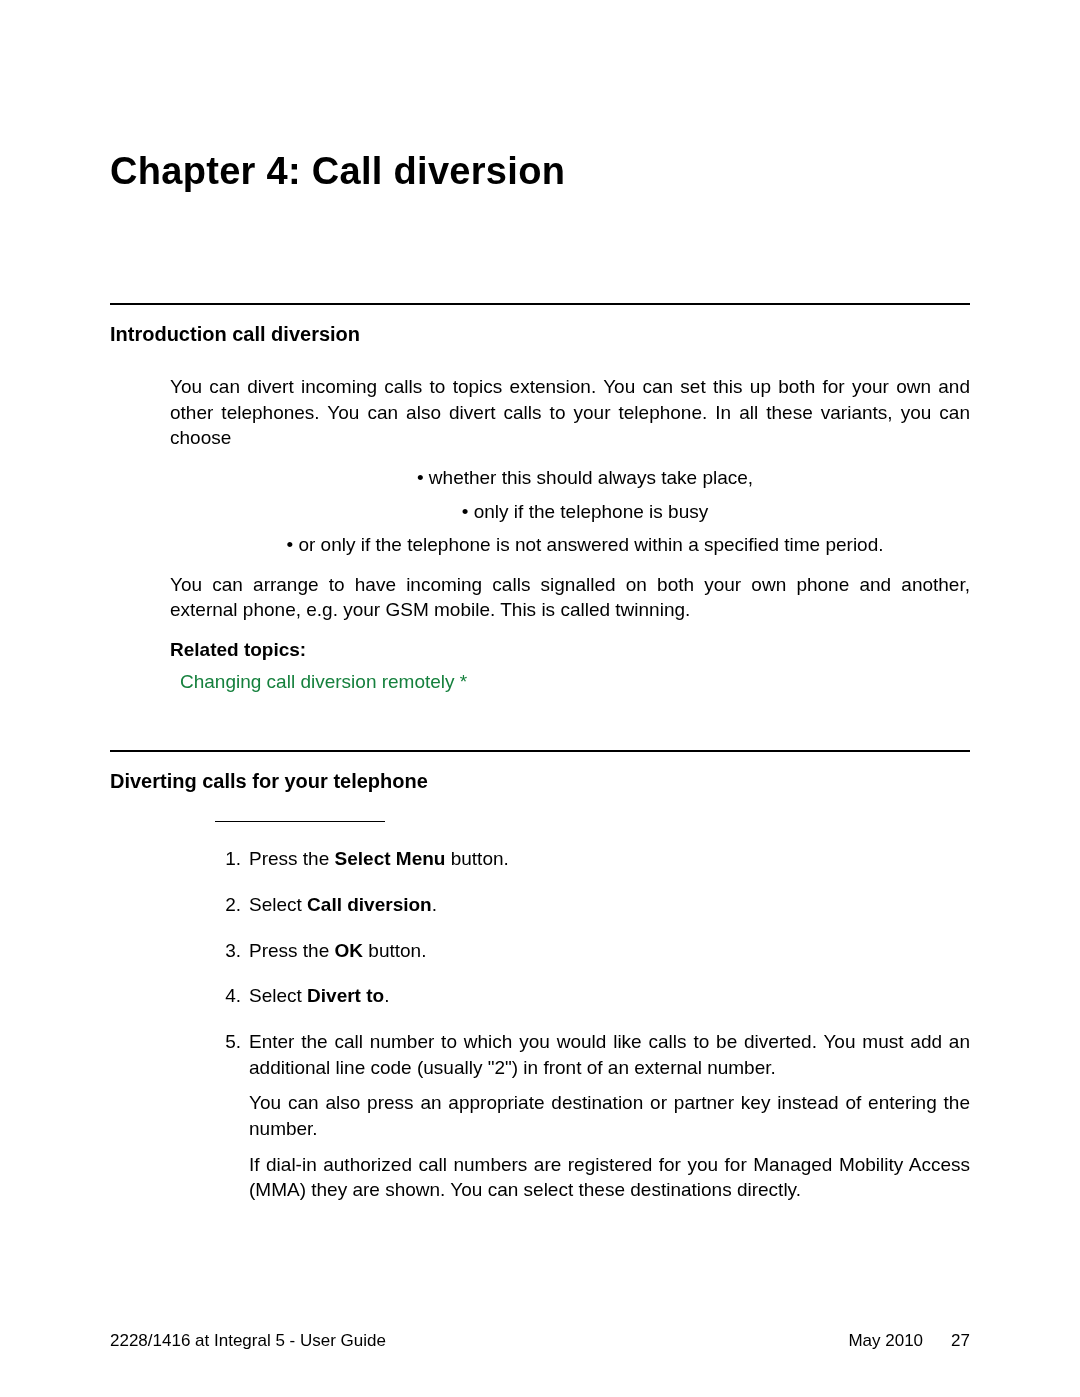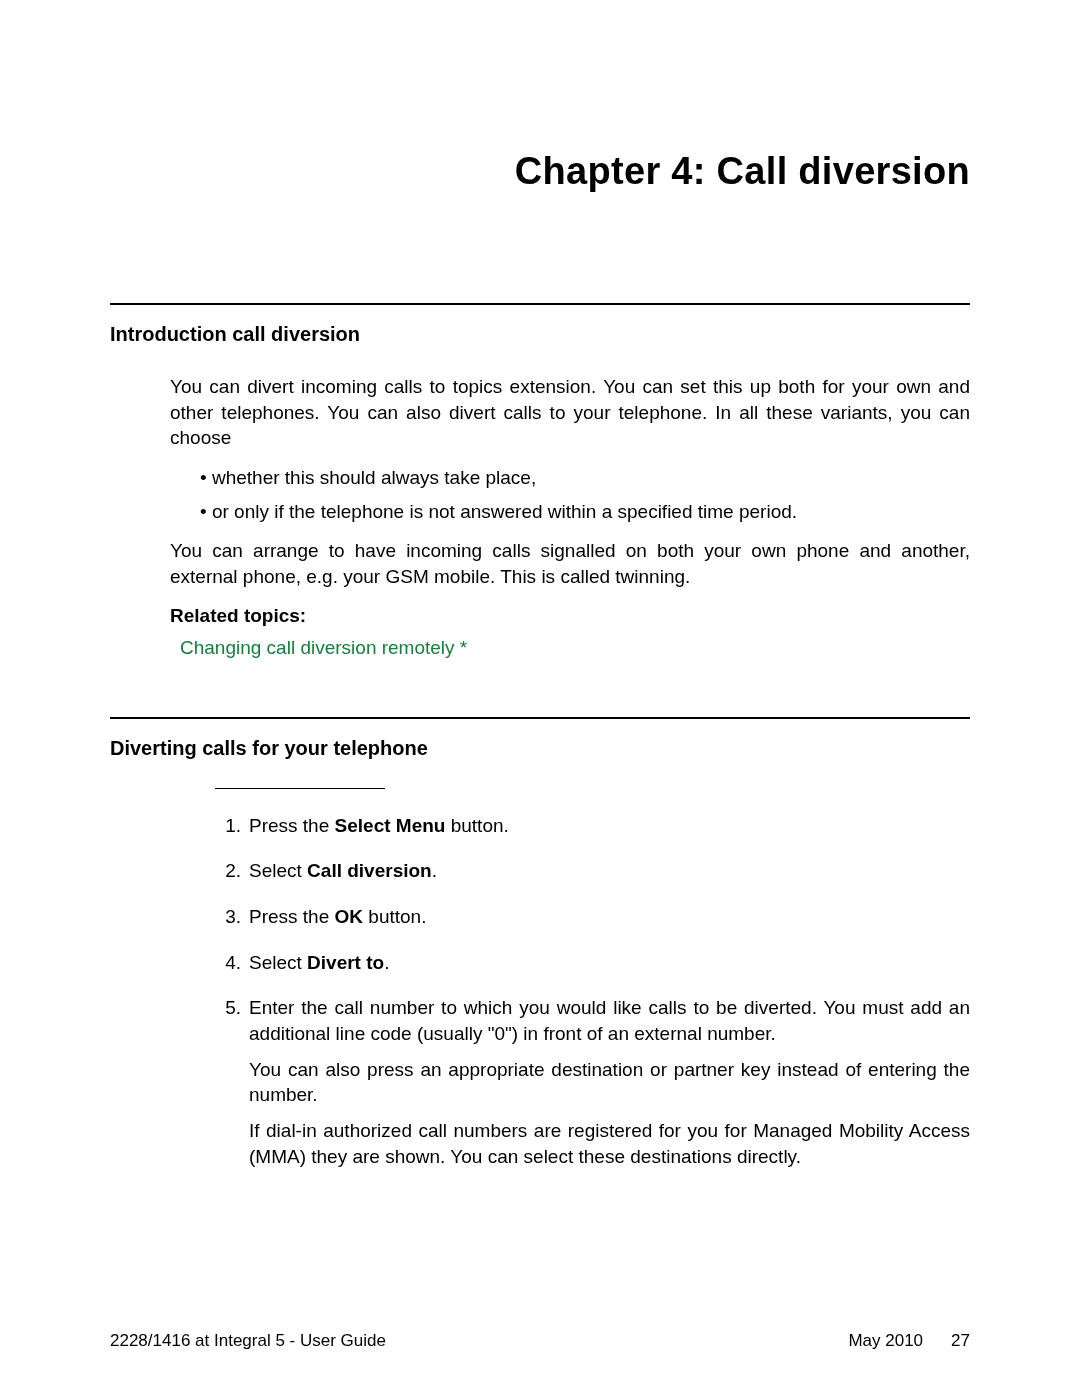--- a/index.html
+++ b/index.html
@@ -1,23 +1,23 @@
 <!DOCTYPE html>
 <html><head>
 <meta charset="utf-8">
 <style>
   * { box-sizing: border-box; margin: 0; padding: 0; }
   html, body { width: 1080px; height: 1397px; background: #fff; font-family: Arial, Helvetica, sans-serif; color: #000; }
   .page { position: relative; width: 1080px; height: 1397px; padding: 150px 110px 60px 110px; }
-  .chapter-title { font-size: 38px; font-weight: bold; letter-spacing: 0.3px; margin-bottom: 110px; text-align: right; }
+  .chapter-title { font-size: 38px; font-weight: bold; letter-spacing: 0.3px; margin-bottom: 110px; }
   .hr1 { border: none; border-top: 2px solid #000; margin-bottom: 18px; }
   .section-title { font-size: 20px; font-weight: bold; margin-bottom: 28px; }
   .body-block { margin-left: 60px; margin-right: 0; font-size: 19px; line-height: 1.35; }
   .para { margin-bottom: 14px; text-align: justify; }
-  .bullets { margin: 10px 0 14px 30px; }
+  .bullets { margin: 10px 0 14px 30px; text-align: center; }
   .bullets li { list-style: none; margin-bottom: 8px; }
   .bullets li::before { content: "• "; }
   .related-label { font-weight: bold; margin-top: 6px; }
   .link { color: #15803d; display: inline-block; margin-top: 6px; margin-left: 10px; cursor: pointer; }
   .sec2 { margin-top: 56px; }
   .short-rule { width: 170px; border: none; border-top: 1.5px solid #000; margin: 24px 0 24px 105px; }
   .steps { margin-left: 105px; font-size: 19px; line-height: 1.35; }
   .step { display: flex; margin-bottom: 10px; }
   .step-num { width: 26px; flex-shrink: 0; text-align: right; margin-right: 8px; }
   .step-text { flex: 1; text-align: justify; }
@@ -32,20 +32,21 @@
 
   <h1 class="chapter-title">Chapter 4:  Call diversion</h1>
 
   <hr class="hr1">
   <h2 class="section-title">Introduction call diversion</h2>
 
   <div class="body-block">
     <p class="para">You can divert incoming calls to topics extension. You can set this up both for your own and other telephones. You can also divert calls to your telephone. In all these variants, you can choose</p>
     <ul class="bullets">
       <li>whether this should always take place,</li>
+      <li>only if the telephone is busy</li>
       <li>or only if the telephone is not answered within a specified time period.</li>
     </ul>
     <p class="para">You can arrange to have incoming calls signalled on both your own phone and another, external phone, e.g. your GSM mobile. This is called twinning.</p>
     <p class="related-label">Related topics:</p>
     <a class="link">Changing call diversion remotely *</a>
   </div>
 
   <div class="sec2">
     <hr class="hr1">
     <h2 class="section-title">Diverting calls for your telephone</h2>
@@ -77,21 +78,21 @@
       <div class="step">
         <div class="step-num">4.</div>
         <div class="step-text">
           <p><span>Select </span><b>Divert to</b><span>.</span></p>
         </div>
       </div>
 
       <div class="step">
         <div class="step-num">5.</div>
         <div class="step-text">
-          <p>Enter the call number to which you would like calls to be diverted. You must add an additional line code (usually "0") in front of an external number.</p>
+          <p>Enter the call number to which you would like calls to be diverted. You must add an additional line code (usually "2") in front of an external number.</p>
           <p>You can also press an appropriate destination or partner key instead of entering the number.</p>
           <p>If dial-in authorized call numbers are registered for you for Managed Mobility Access (MMA) they are shown. You can select these destinations directly.</p>
         </div>
       </div>
 
     </div>
   </div>
 
   <div class="footer">
     <span>2228/1416 at Integral 5 - User Guide</span>

